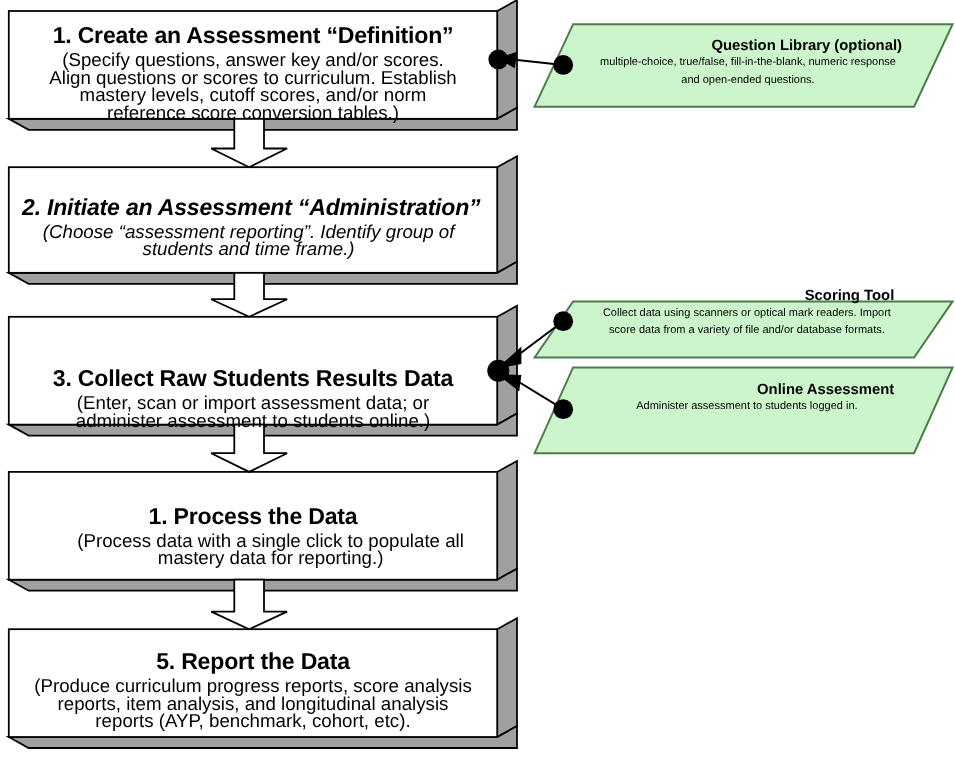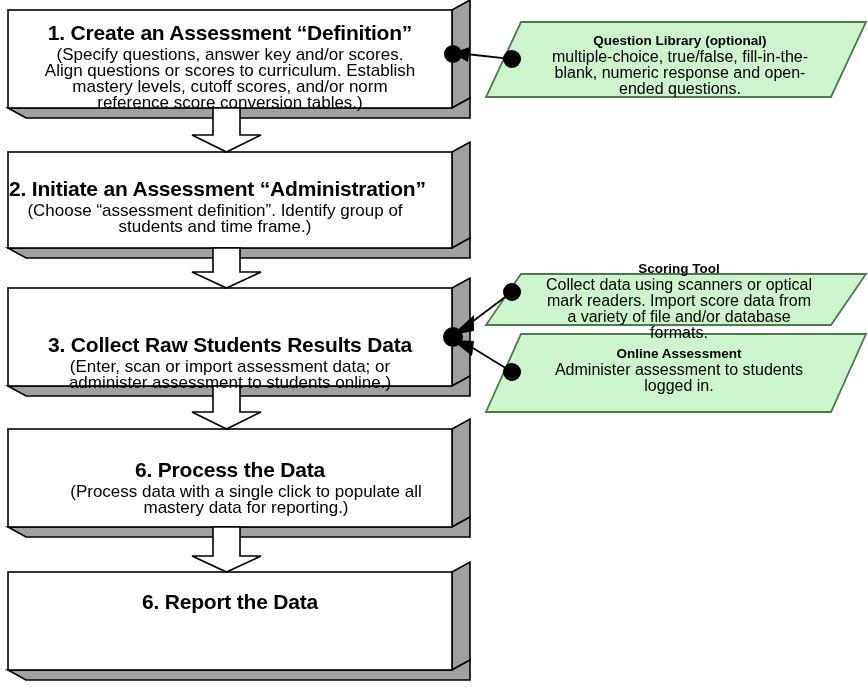--- a/index.html
+++ b/index.html
@@ -49,23 +49,24 @@
   .step-desc {
     font-size: 17px;
     line-height: 16px;
     font-weight: normal;
     margin-top: 2px;
   }
   .aux-title {
     font-size: 13.5px;
     font-weight: bold;
     line-height: 17px;
+    text-align: right;
   }
   .aux-desc {
-    font-size: 16px;
+    font-size: 10px;
     line-height: 16px;
     font-weight: normal;
   }
 </style>
 </head>
 <body>
 
 <div id="canvas">
 
   <svg id="diagram-svg" viewBox="0 0 868 690" xmlns="http://www.w3.org/2000/svg">
@@ -137,37 +138,38 @@
 
   </svg>
 
   <div class="overlay-layer">
 
     <div class="node-text" style="left:8px; top:20px; width:444px;">
       <div class="step-title">1. Create an Assessment “Definition”</div>
       <div class="step-desc" style="padding:0 34px;">(Specify questions, answer key and/or scores. Align questions or scores to curriculum. Establish mastery levels, cutoff scores, and/or norm reference score conversion tables.)</div>
     </div>
 
-    <div class="node-text" style="left:9px; top:176px; width:412px;">
+    <div class="node-text" style="left:20px; top:176px; width:412px;font-style:italic;">
       <div class="step-title">2. Initiate an Assessment “Administration”</div>
-      <div class="step-desc" style="padding:0 12px;">(Choose “assessment definition”. Identify group of students and time frame.)</div>
+      <div class="step-desc" style="padding:0 12px;">(Choose “assessment reporting”. Identify group of students and time frame.)</div>
     </div>
 
     <div class="node-text" style="left:8px; top:308px; width:444px;margin-top:24px;">
       <div class="step-title">3. Collect Raw Students Results Data</div>
       <div class="step-desc" style="padding:0 54px;">(Enter, scan or import assessment data; or administer assessment to students online.)</div>
     </div>
 
     <div class="node-text" style="left:8px; top:457px; width:444px;">
-      <div class="step-title">6. Process the Data</div>
+      <div class="step-title">1. Process the Data</div>
       <div class="step-desc" style="padding:0 18px;margin-left:32px;">(Process data with a single click to populate all mastery data for reporting.)</div>
     </div>
 
     <div class="node-text" style="left:8px; top:589px; width:444px;">
-      <div class="step-title">6. Report the Data</div>
+      <div class="step-title">5. Report the Data</div>
+      <div class="step-desc" style="padding:0 16px;">(Produce curriculum progress reports, score analysis reports, item analysis, and longitudinal analysis reports (AYP, benchmark, cohort, etc).</div>
     </div>
 
     <div class="node-text" style="left:540px; top:32px; width:280px;">
       <div class="aux-title">Question Library (optional)</div>
       <div class="aux-desc">multiple-choice, true/false, fill-in-the-blank, numeric response and open-ended questions.</div>
     </div>
 
     <div class="node-text" style="left:545px; top:260px; width:268px;">
       <div class="aux-title">Scoring Tool</div>
       <div class="aux-desc">Collect data using scanners or optical mark readers. Import score data from a variety of file and/or database formats.</div>

